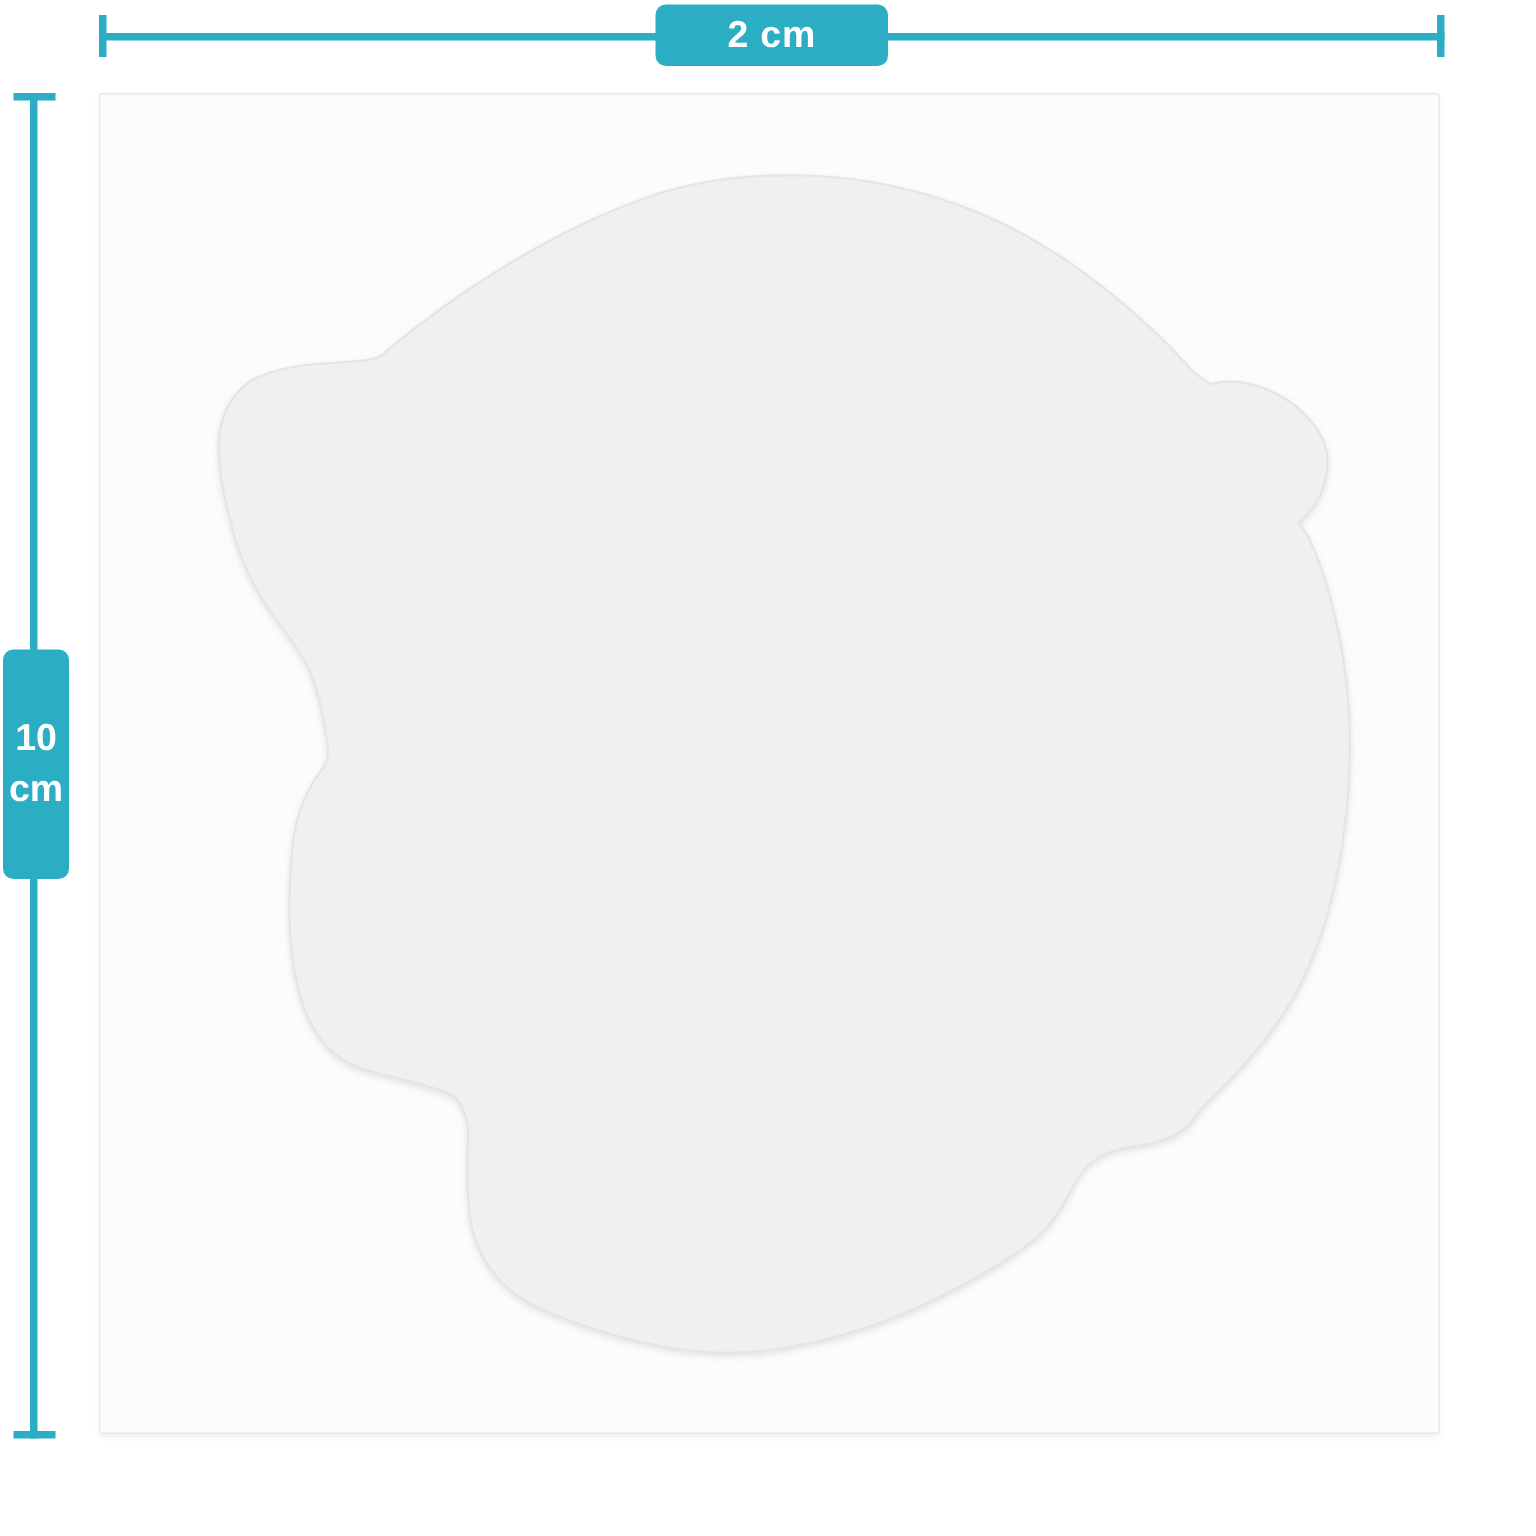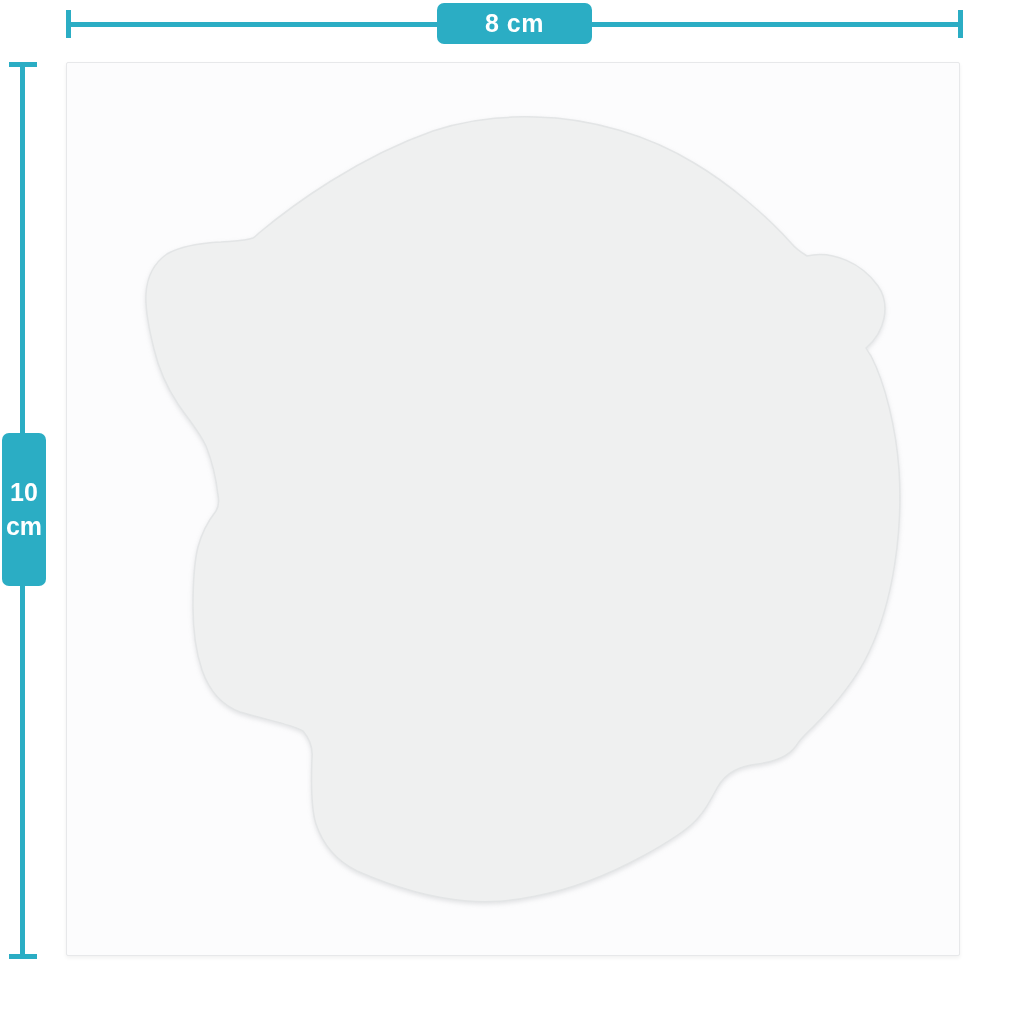--- a/index.html
+++ b/index.html
@@ -102,21 +102,21 @@
       C 277 218 299 201 331 181
       C 363 161 396 144 433 131
       C 466 120 501 116 535 117
       Z"></path>
   </svg>
 
   <div>
     <div class="dim-line dim-h-line"></div>
     <div class="dim-cap dim-h-cap left"></div>
     <div class="dim-cap dim-h-cap right"></div>
-    <div class="dim-label horizontal">8 cm</div>
+    <div class="dim-label horizontal">2 cm</div>
   </div>
 
   <div>
     <div class="dim-line dim-v-line"></div>
     <div class="dim-cap dim-v-cap top"></div>
     <div class="dim-cap dim-v-cap bottom"></div>
     <div class="dim-label vertical">
       <span>10</span>
       <span>cm</span>
     </div>

